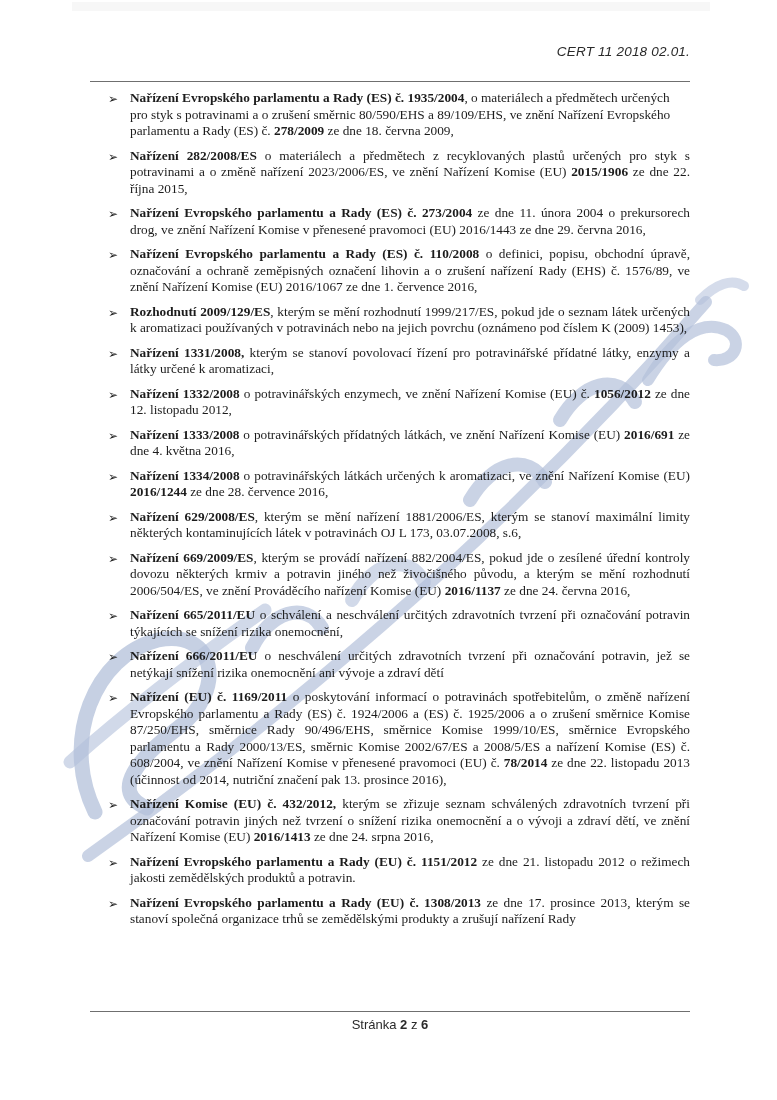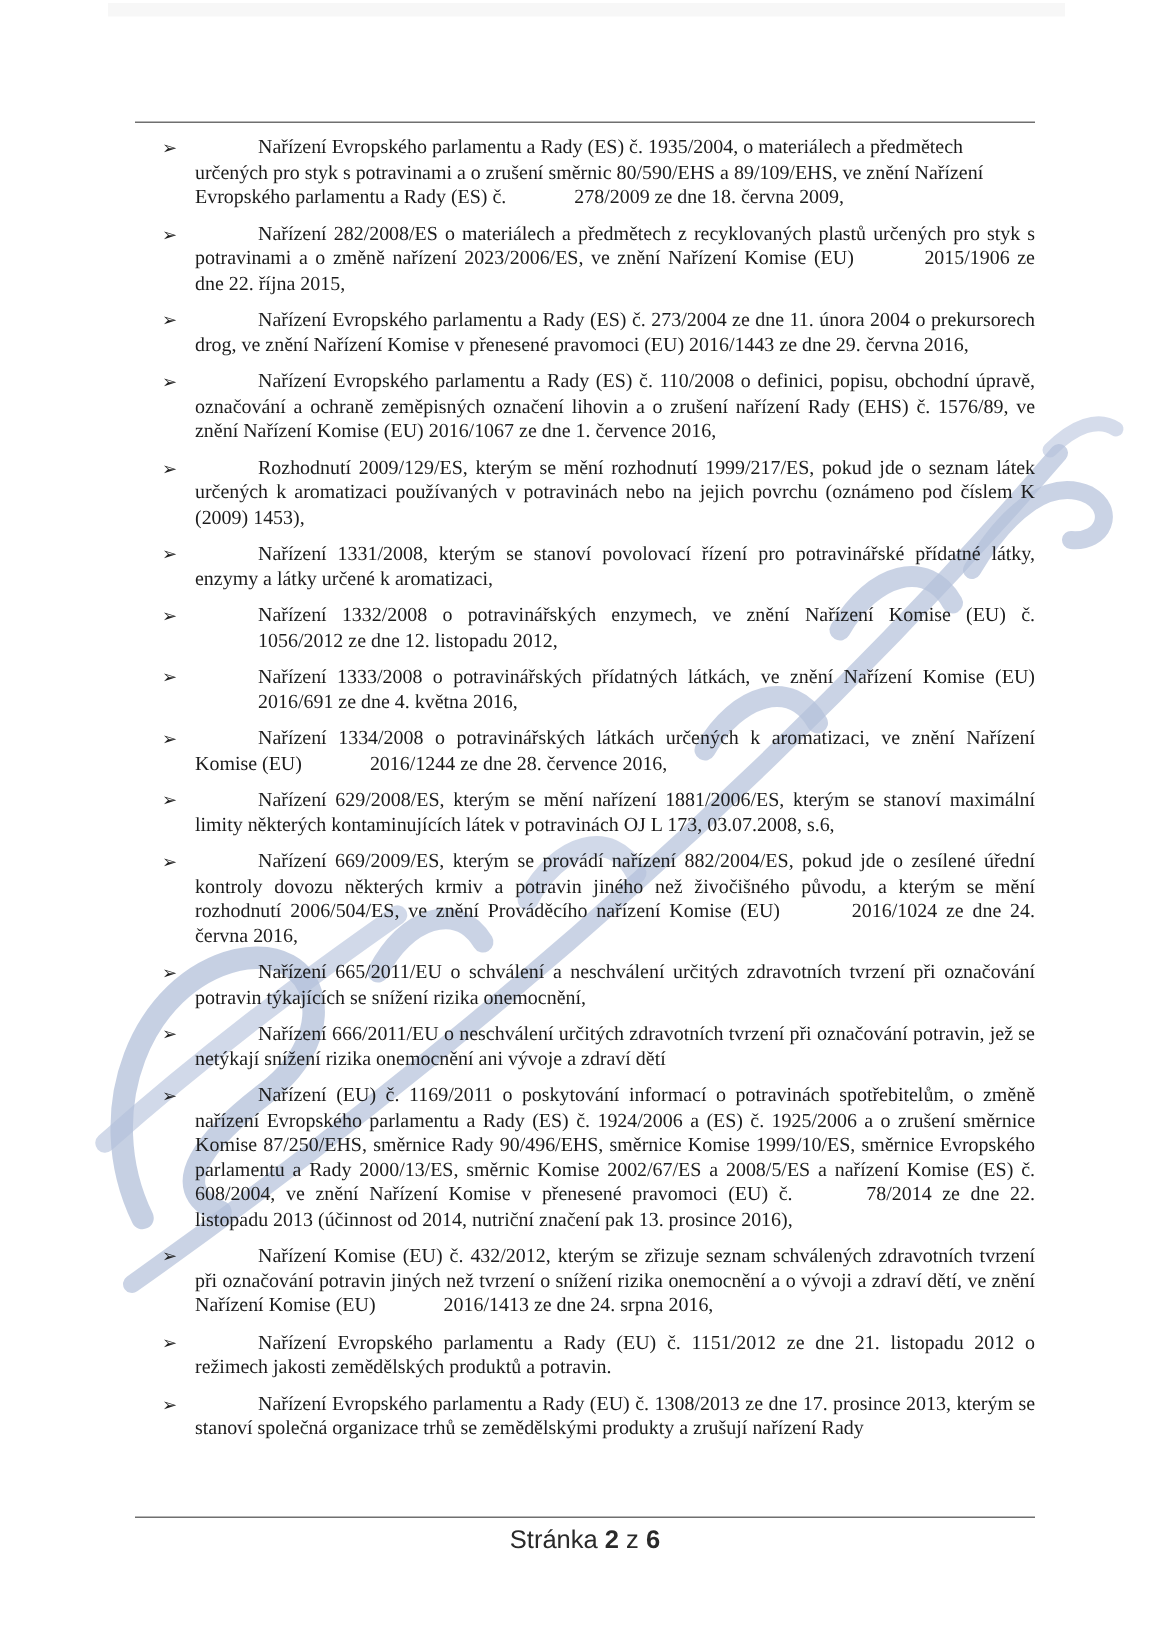--- a/index.html
+++ b/index.html
@@ -20,24 +20,24 @@
   .header-rule{top:81px;}
   .footer-rule{top:1011px;}
   .list{position:absolute;top:90px;left:90px;width:600px;}
   .item{display:flex;margin-bottom:8px;}
   .marker{
     flex:0 0 22px;width:22px;margin-left:18px;font-size:12px;line-height:16.5px;
     color:#222;transform:translateY(.5px);
   }
   .item-text{flex:1;text-align:justify;font-size:13.3px;line-height:16.5px;}
   .item.no-justify .item-text{text-align:left;}
-  .b{font-weight:normal;margin-left:42px;}
+  .b{font-weight:bold;}
   .footer{
     position:absolute;top:1017px;left:90px;width:600px;text-align:center;
-    font-family:"Liberation Sans", sans-serif;font-size:17px;color:#2a2a2a;
+    font-family:"Liberation Sans", sans-serif;font-size:13px;color:#2a2a2a;
   }
   .fb{font-weight:bold;}
 </style>
 </head>
 <body>
 
 <div class="page">
 
   <div class="scan-band"></div>
 
@@ -46,20 +46,21 @@
     <path d="M 70 762 C 140 700, 205 652, 265 610" stroke-width="13" opacity="0.6"></path>
     <path d="M 88 856 C 280 720, 500 540, 706 302" stroke-width="12" opacity="0.7"></path>
     <path d="M 252 648 C 270 612, 305 600, 322 628" stroke-width="14" opacity="0.7"></path>
     <path d="M 352 600 C 372 562, 408 552, 424 582" stroke-width="14" opacity="0.6"></path>
     <path d="M 470 500 C 492 462, 528 452, 545 482" stroke-width="14" opacity="0.7"></path>
     <path d="M 560 420 C 582 382, 618 372, 635 402" stroke-width="14" opacity="0.7"></path>
     <path d="M 648 380 C 672 340, 700 318, 726 330 C 744 340, 736 362, 714 360" stroke-width="12" opacity="0.7"></path>
     <path d="M 700 300 C 716 284, 732 278, 744 286" stroke-width="10" opacity="0.55"></path>
   </svg>
 
+  <div class="header">CERT 11 2018 02.01.</div>
   <div class="rule header-rule"></div>
 
   <div class="list">
       <div class="item no-justify">
         <span class="marker">➢</span>
         <div class="item-text"><span class="b">Nařízení Evropského parlamentu a Rady (ES) č. 1935/2004</span><span>, o materiálech a předmětech určených pro styk s potravinami a o zrušení směrnic 80/590/EHS a 89/109/EHS, ve znění Nařízení Evropského parlamentu a Rady (ES) č. </span><span class="b">278/2009</span><span> ze dne 18. června 2009,</span></div>
       </div>
       <div class="item">
         <span class="marker">➢</span>
         <div class="item-text"><span class="b">Nařízení 282/2008/ES</span><span> o materiálech a předmětech z recyklovaných plastů určených pro styk s potravinami a o změně nařízení 2023/2006/ES, ve znění Nařízení Komise (EU) </span><span class="b">2015/1906</span><span> ze dne 22. října 2015,</span></div>
@@ -91,21 +92,21 @@
       <div class="item">
         <span class="marker">➢</span>
         <div class="item-text"><span class="b">Nařízení 1334/2008</span><span> o potravinářských látkách určených k aromatizaci, ve znění Nařízení Komise (EU) </span><span class="b">2016/1244</span><span> ze dne 28. července 2016,</span></div>
       </div>
       <div class="item">
         <span class="marker">➢</span>
         <div class="item-text"><span class="b">Nařízení 629/2008/ES</span><span>, kterým se mění nařízení 1881/2006/ES, kterým se stanoví maximální limity některých kontaminujících látek v potravinách  OJ L 173, 03.07.2008, s.6,</span></div>
       </div>
       <div class="item">
         <span class="marker">➢</span>
-        <div class="item-text"><span class="b">Nařízení 669/2009/ES</span><span>, kterým se provádí nařízení  882/2004/ES, pokud jde o zesílené úřední kontroly dovozu některých krmiv a potravin jiného než živočišného původu, a kterým se mění rozhodnutí 2006/504/ES, ve znění Prováděcího nařízení Komise (EU) </span><span class="b">2016/1024</span><span> ze dne 24. června 2016,</span></div>
+        <div class="item-text"><span class="b">Nařízení 669/2009/ES</span><span>, kterým se provádí nařízení  882/2004/ES, pokud jde o zesílené úřední kontroly dovozu některých krmiv a potravin jiného než živočišného původu, a kterým se mění rozhodnutí 2006/504/ES, ve znění Prováděcího nařízení Komise (EU) </span><span class="b">2016/1137</span><span> ze dne 24. června 2016,</span></div>
       </div>
       <div class="item">
         <span class="marker">➢</span>
         <div class="item-text"><span class="b">Nařízení 665/2011/EU</span><span> o schválení a neschválení určitých zdravotních tvrzení při označování potravin týkajících se snížení rizika onemocnění,</span></div>
       </div>
       <div class="item">
         <span class="marker">➢</span>
         <div class="item-text"><span class="b">Nařízení 666/2011/EU</span><span> o neschválení určitých zdravotních tvrzení při označování potravin, jež se netýkají snížení rizika onemocnění ani vývoje a zdraví dětí</span></div>
       </div>
       <div class="item">

